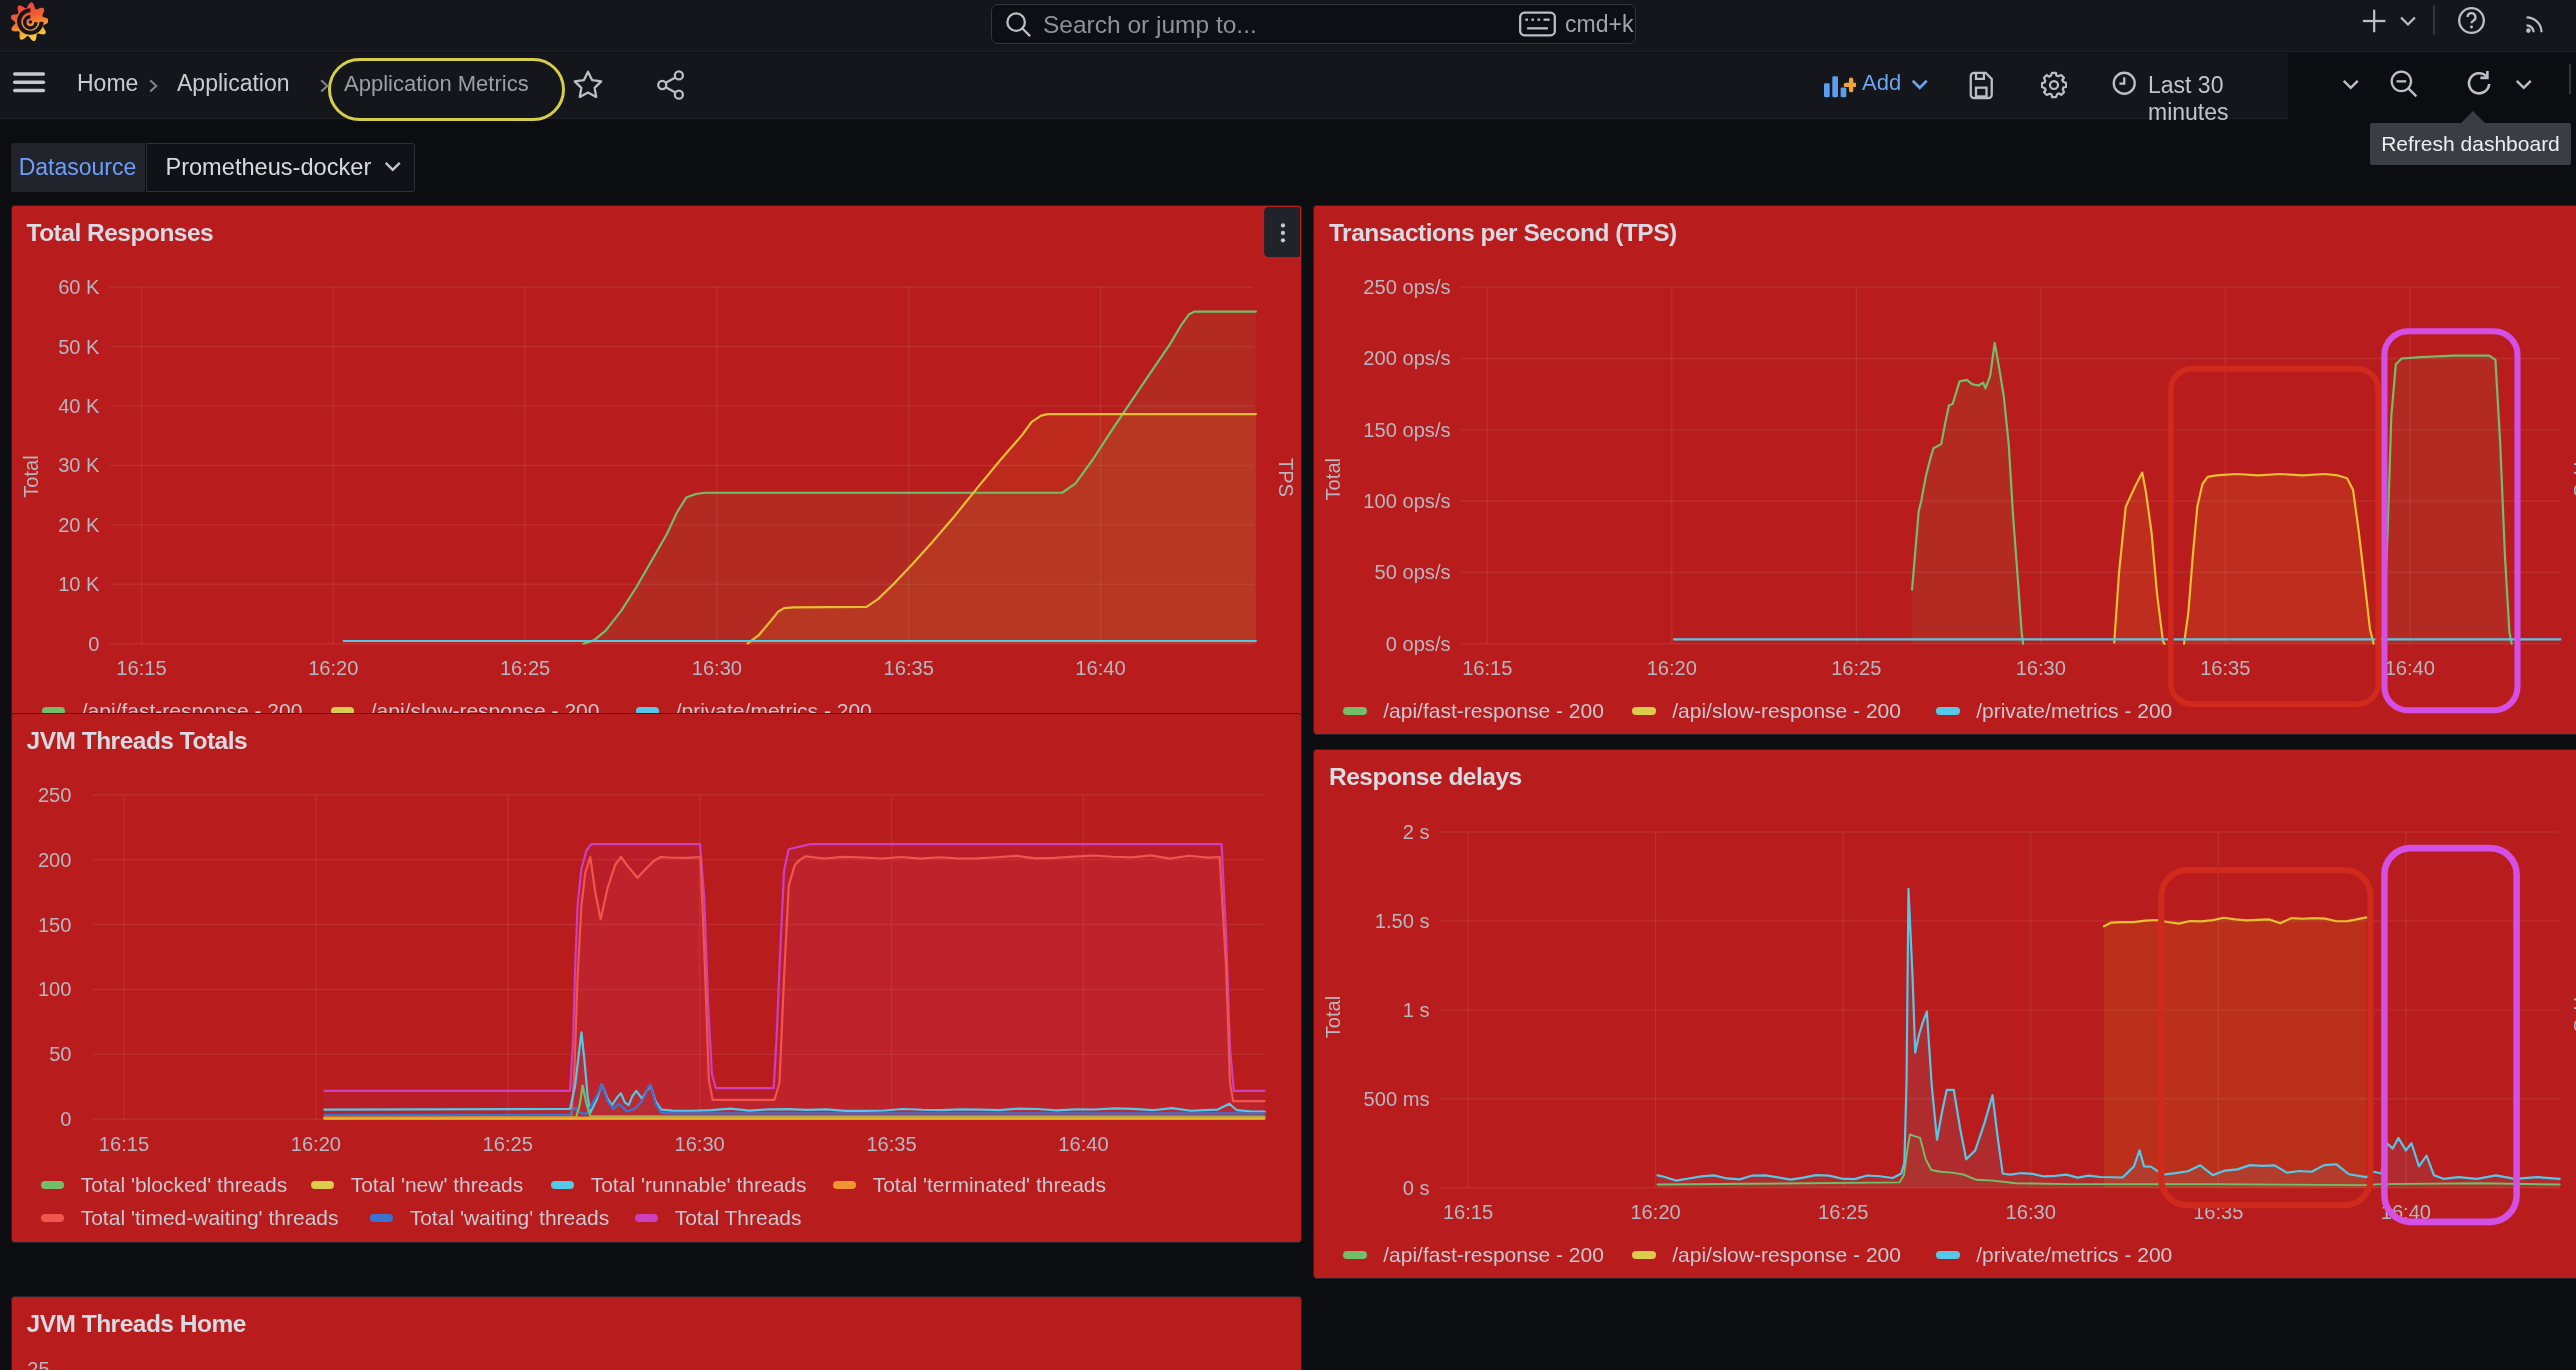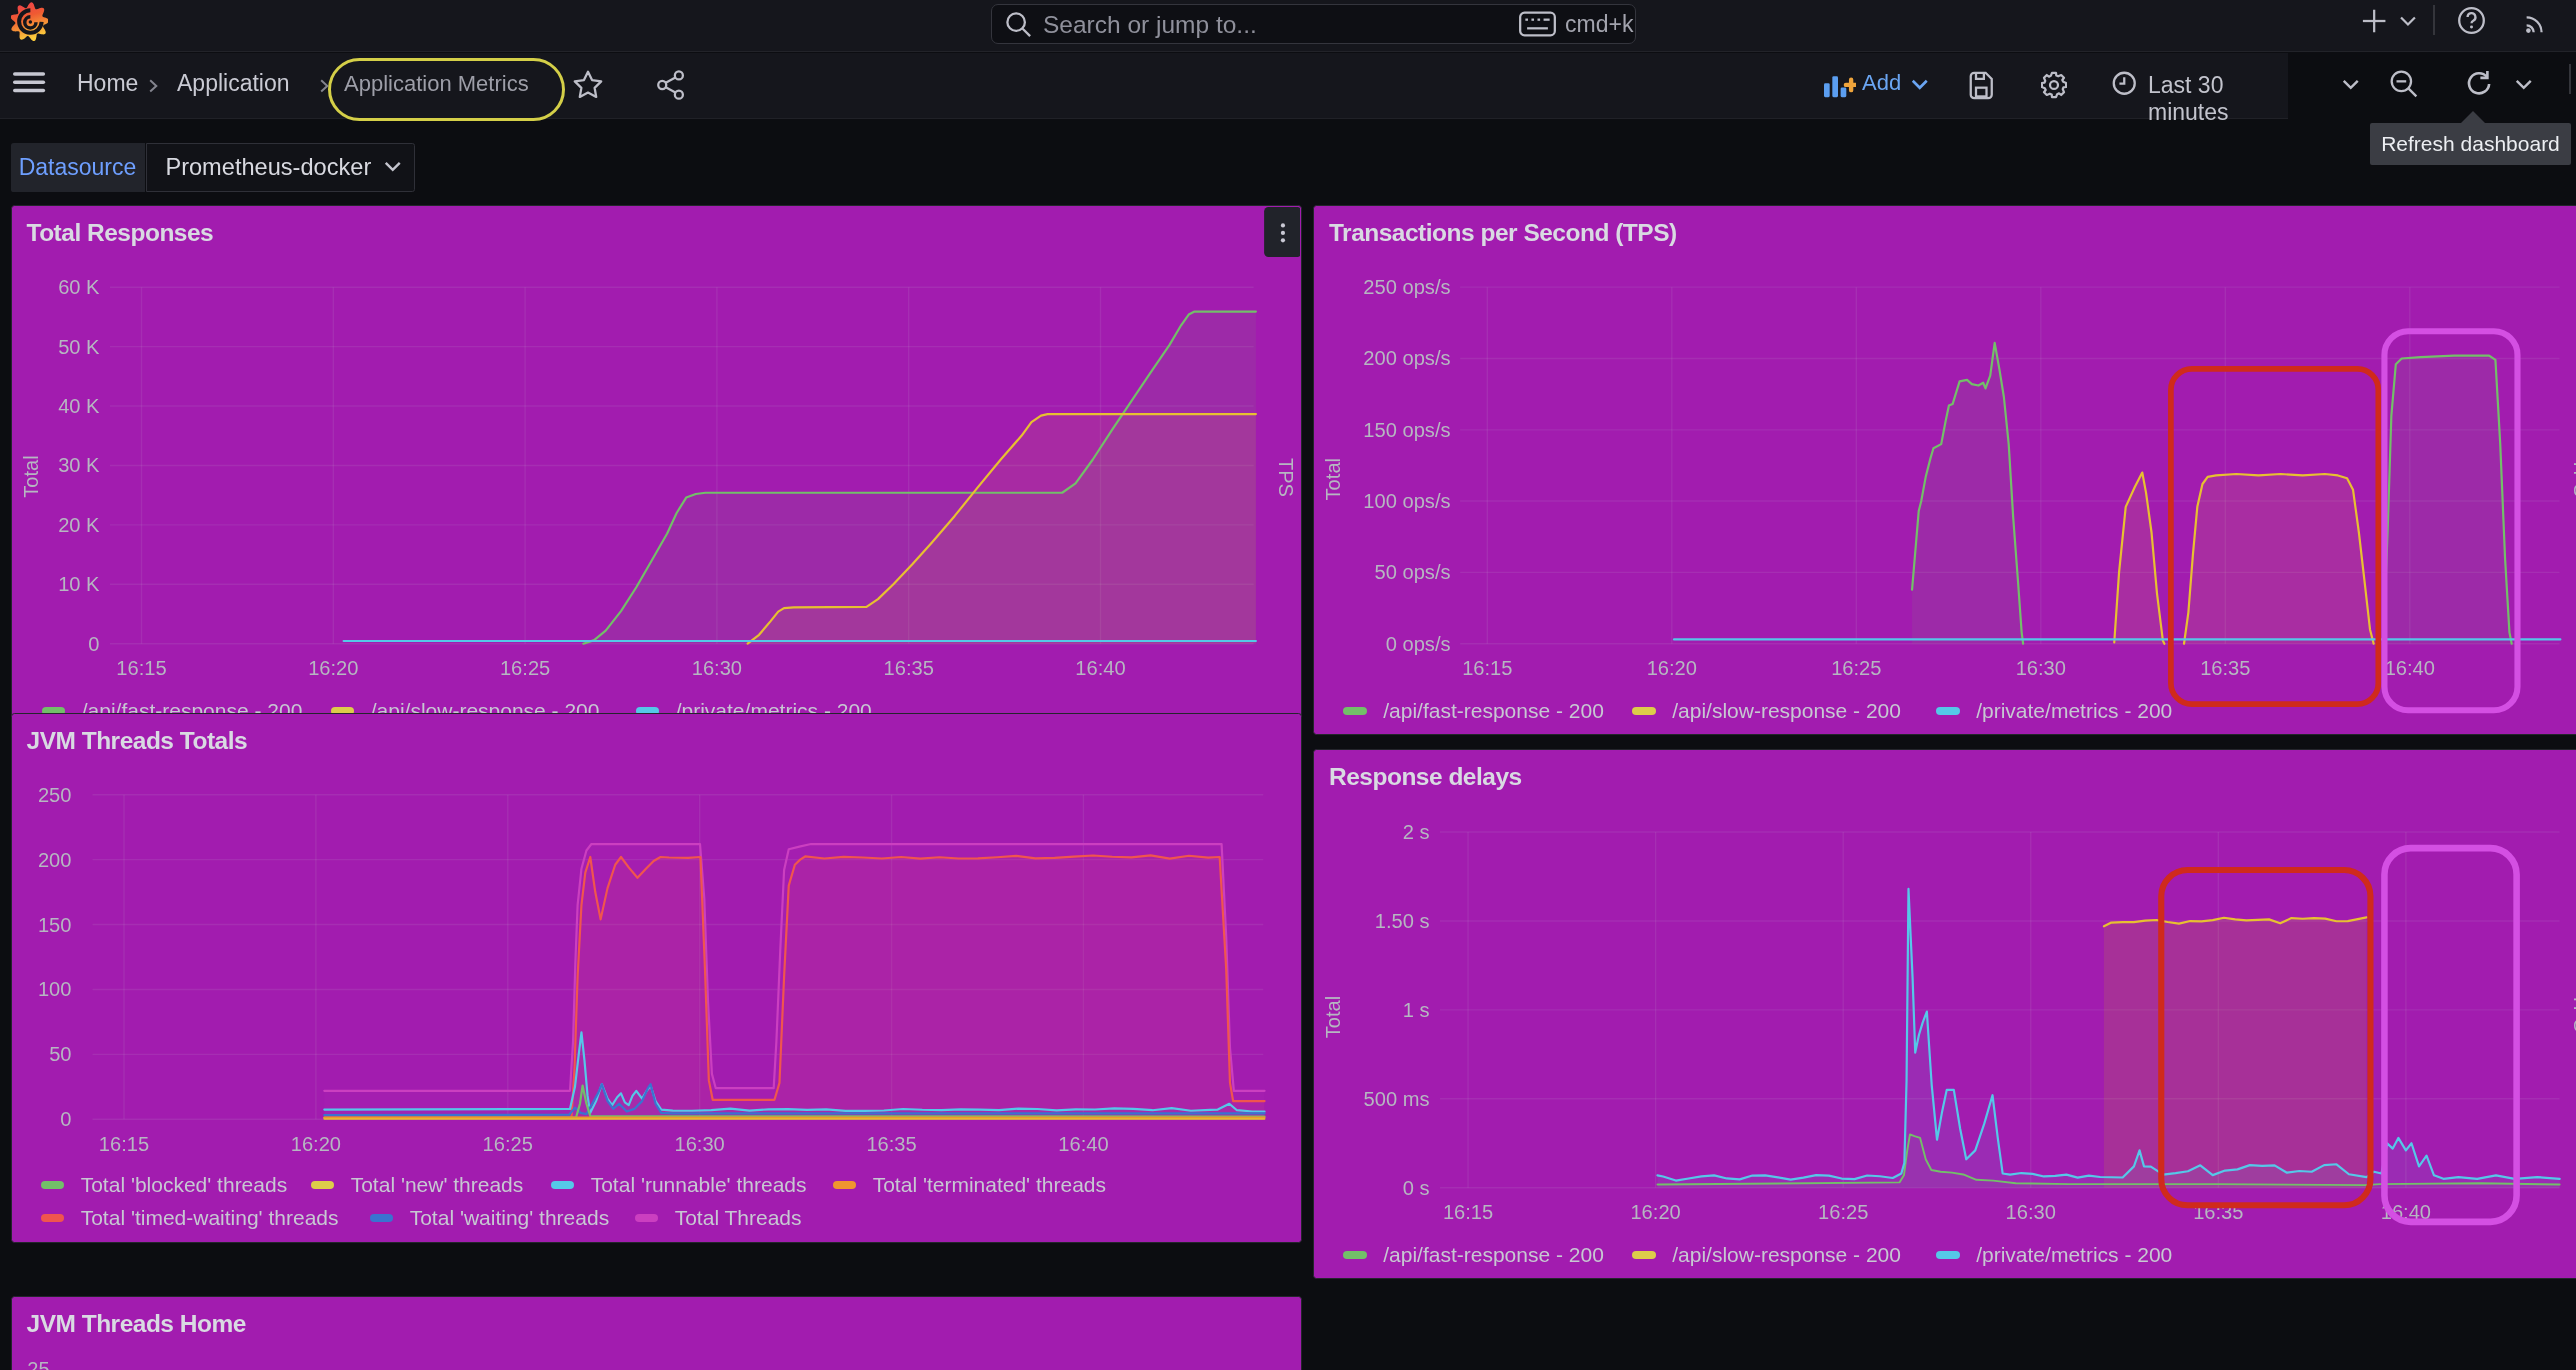--- a/index.html
+++ b/index.html
@@ -1,20 +1,20 @@
 <!DOCTYPE html>
 <html style="font-size:14px"><head><meta charset="utf-8">
 <style>
 * { margin:0; padding:0; box-sizing:border-box; }
 html,body { width:2576px; height:1370px; overflow:hidden; background:#0c0d11;
   font-family:"Liberation Sans", sans-serif; }
 .abs { position:absolute; }
 #topbar { position:absolute; left:0; top:0; width:2576px; height:52px; background:#15161c; border-bottom:1.8px solid #222329; }
 #toolbar { position:absolute; left:0; top:53px; width:2288px; height:66px; background:#15161c; border-bottom:1.8px solid #202127; }
-.panel { position:absolute; background:#a21caf; border:1.3px solid #24252c; border-radius:3.5px; }
+.panel { position:absolute; background:#b91c1c; border:1.3px solid #24252c; border-radius:3.5px; }
 .ptitle { position:absolute; left:15px; top:13px; font-size:24.5px; font-weight:700; color:#d9dae2; letter-spacing:-0.5px; }
 .tick { font-size:23px; fill:#b6b7c1; font-family:"Liberation Sans",sans-serif; }
 .litem { position:absolute; display:flex; align-items:center; white-space:nowrap; }
 .pill { display:inline-block; width:23.6px; height:7.9px; border-radius:4.4px; margin-right:16.6px; }
 .ltxt { font-size:21px; color:#c7c8d2; }
 .crumb { font-size:23px; color:#c9cad3; }
 .icongray { stroke:#bdbec8; fill:none; stroke-width:2.6; }
 </style></head>
 <body>
 <div id="topbar">

